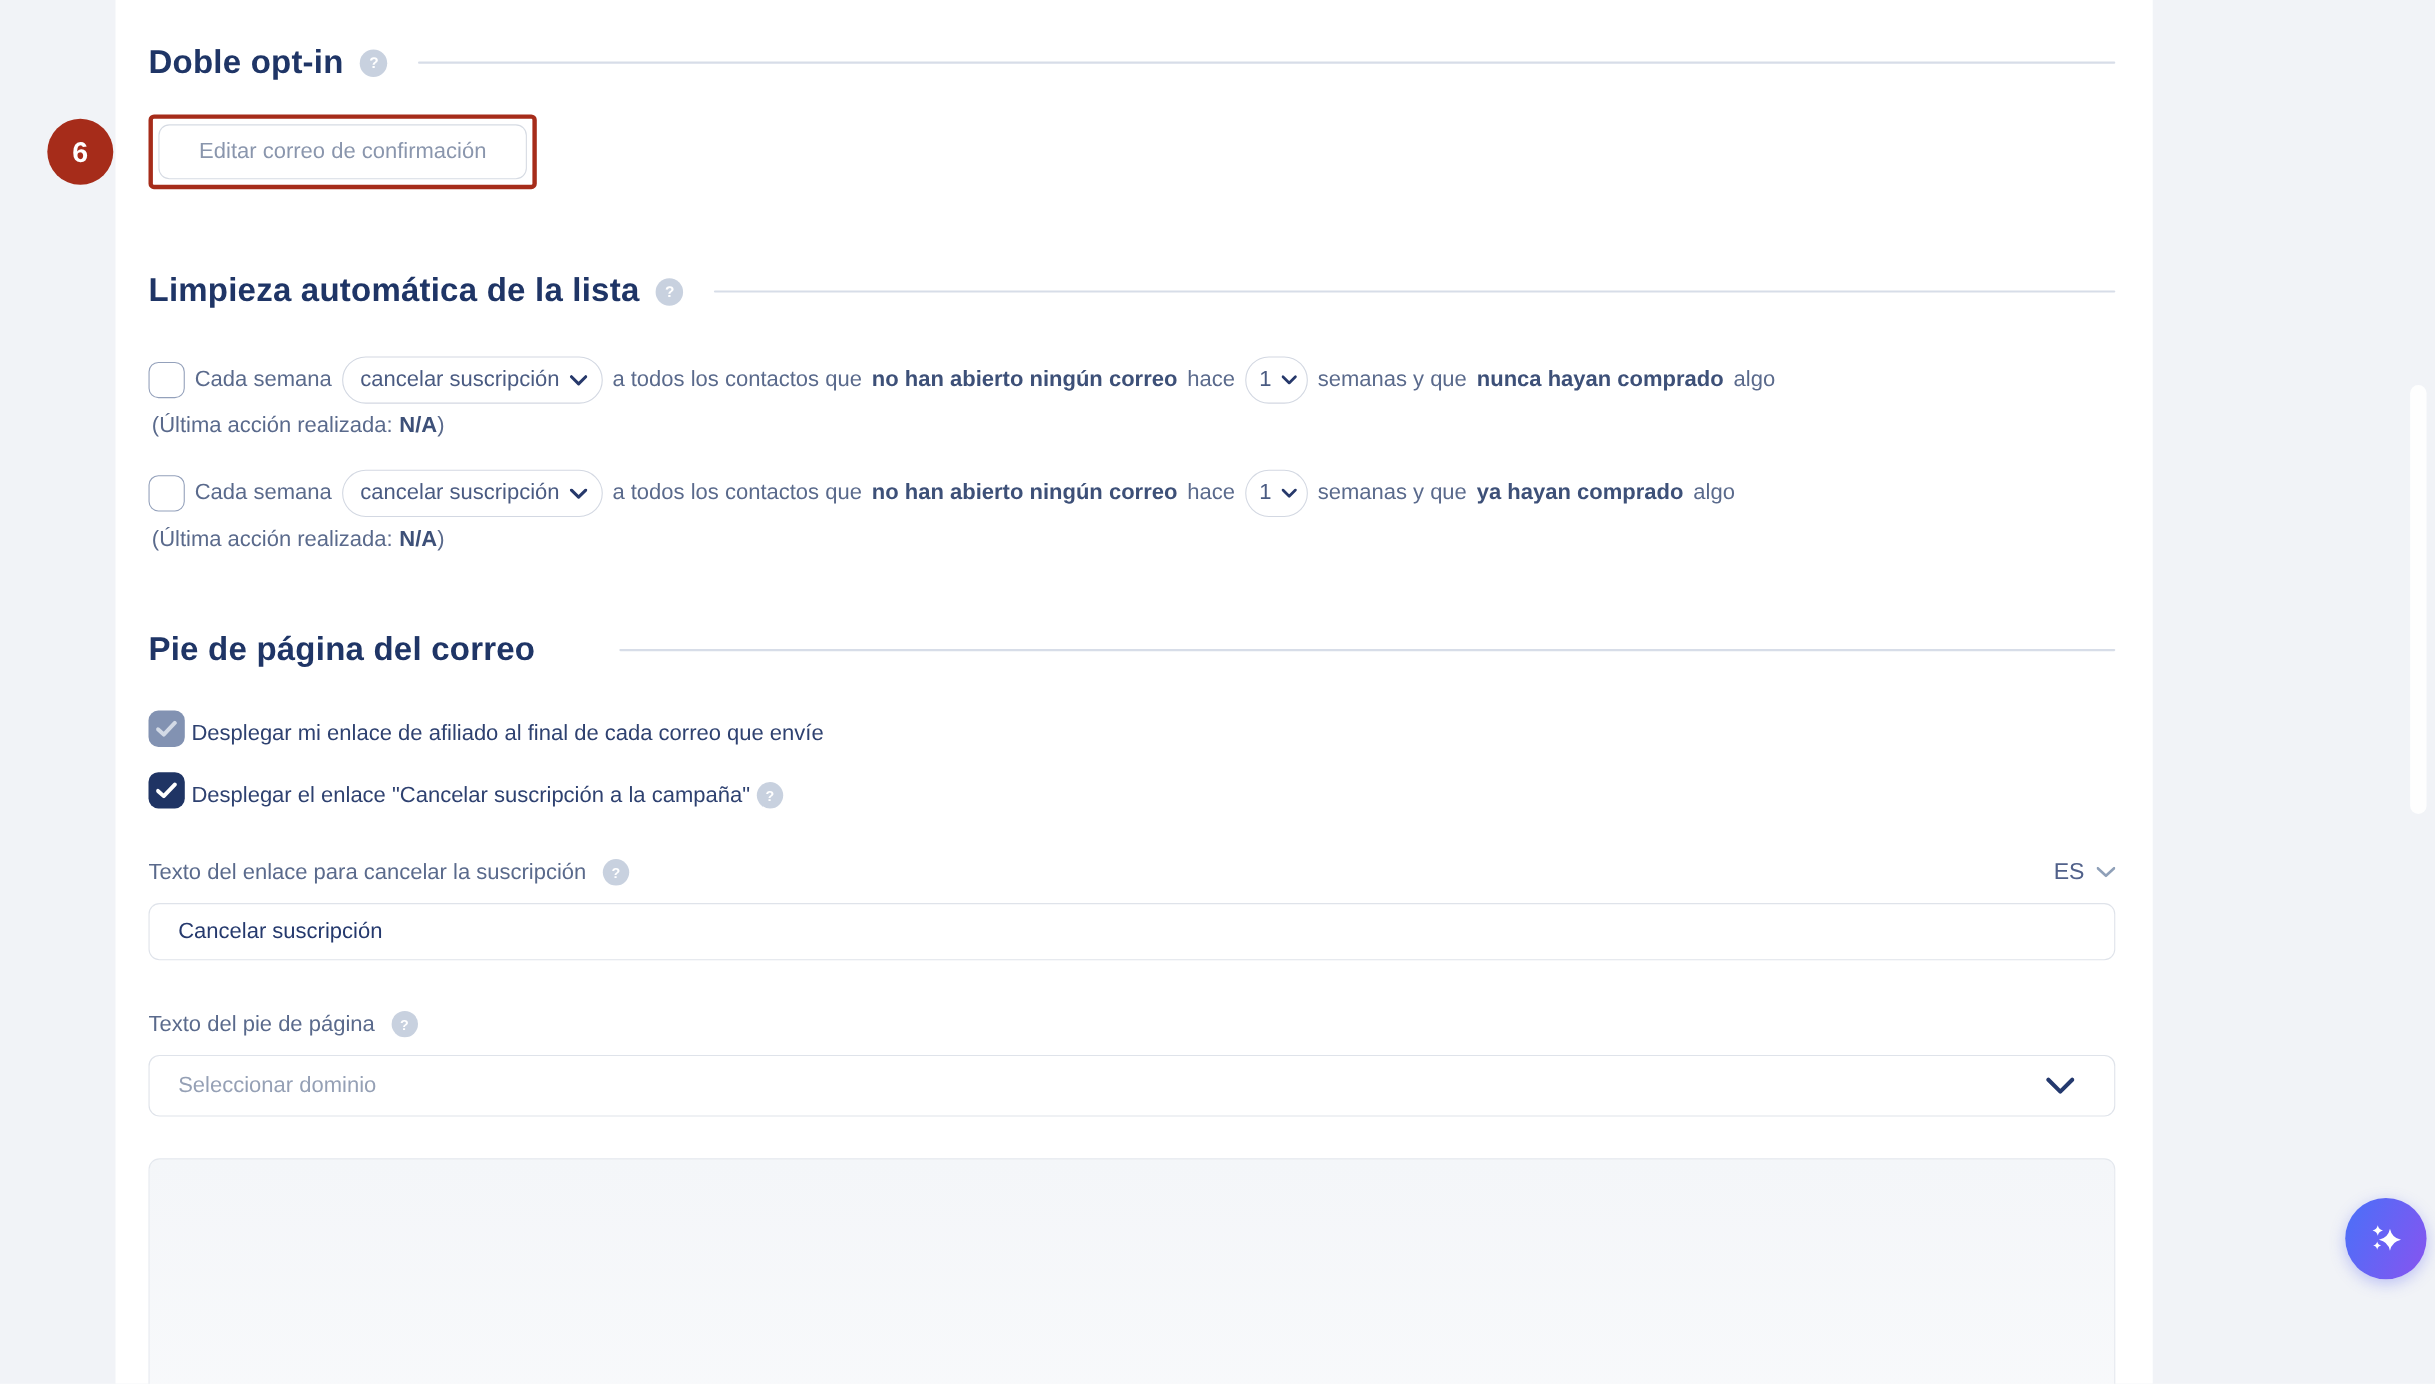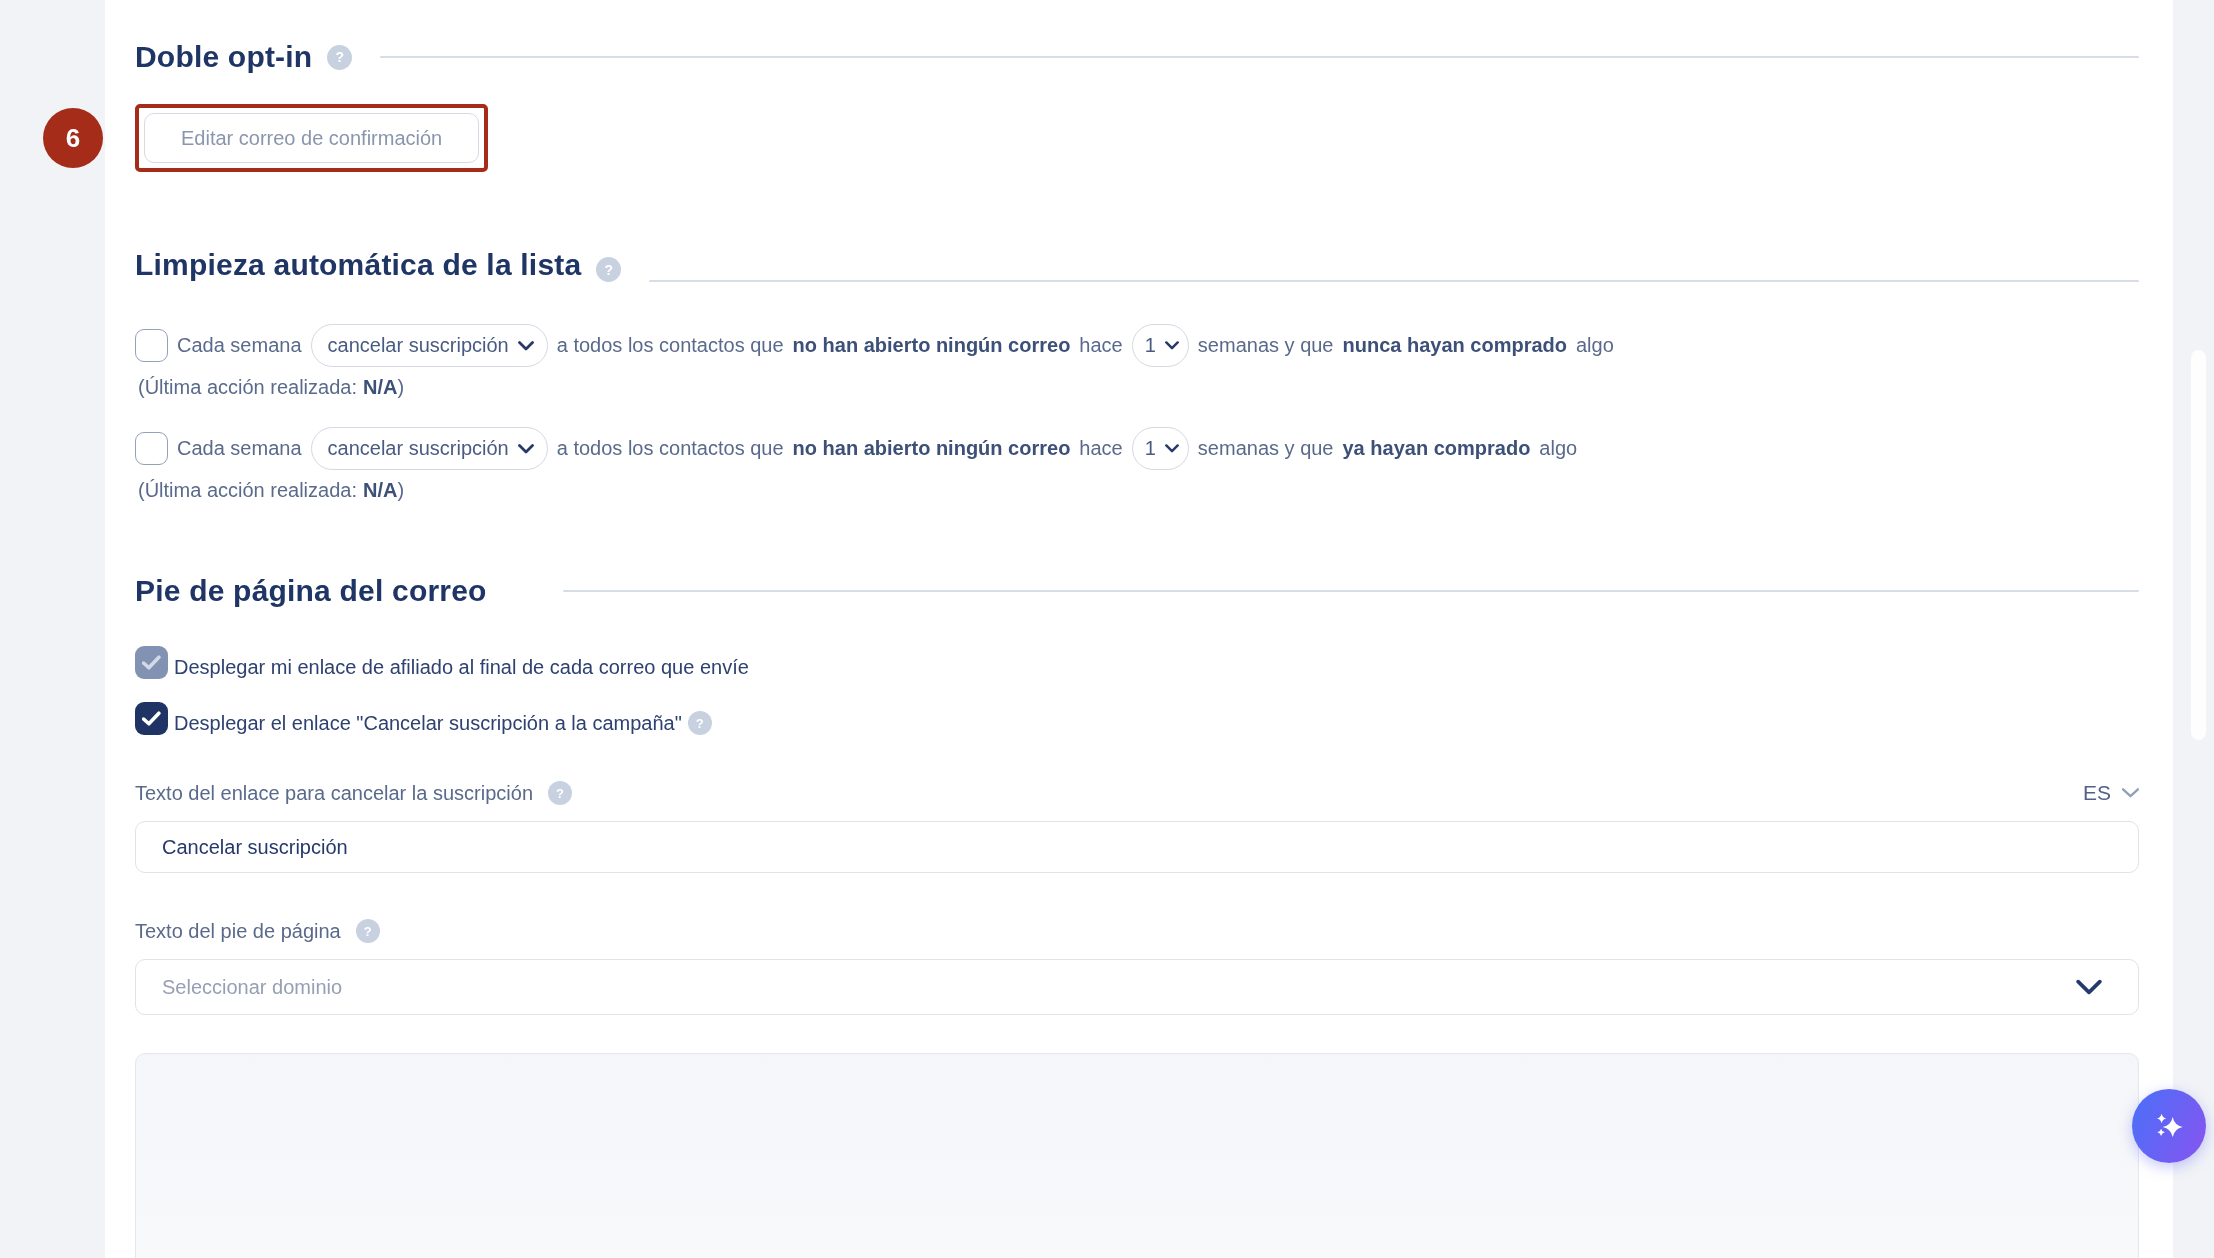--- a/index.html
+++ b/index.html
@@ -6,38 +6,38 @@
   html,body { width:2214px; height:1258px; }
   body {
     font-family:"Liberation Sans", sans-serif;
     background:#f1f3f7;
     position:relative;
     overflow:hidden;
     color:#5a6a8c;
   }
   .panel {
     position:absolute; left:105px; top:0;
-    width:2068px; height:1258px;
+    width:1852px; height:1258px;
     background:#ffffff;
     padding:0 34px 0 30px;
   }
   
   .sec-head { display:flex; align-items:center; }
   .sec-title { font-size:30px; font-weight:700; color:#1f3566; letter-spacing:.2px; }
   .rule { flex:1; height:2px; background:#d7dde8; margin-left:28px; border-radius:1px; }
   .help {
     width:25px; height:25px; border-radius:50%;
     background:#c8d1df; color:#ffffff;
     font-size:14px; font-weight:700;
     display:inline-flex; align-items:center; justify-content:center;
     margin-left:15px; flex:none; cursor:default; user-select:none;
   }
   .help.sm { width:24px; height:24px; font-size:13px; }
   #sec-optin { margin-top:40px; }
-  #sec-clean { margin-top:76px;align-items:flex-end; }
+  #sec-clean { margin-top:76px; }
   #sec-footer { margin-top:72px;gap:48px; }
 
   
   .btn-wrap { position:relative; margin-top:30px; display:inline-block; }
   .annot-ring { border:4px solid #a62c1a; border-radius:5px; padding:5px; display:inline-block; }
   .ghost-btn {
     height:50px; padding:0 36px;
     background:#fff; border:1.5px solid #d6dbe3; border-radius:10px;
     color:#8a96ad; font-size:20px; font-family:inherit; cursor:pointer; white-space:nowrap;
   }

